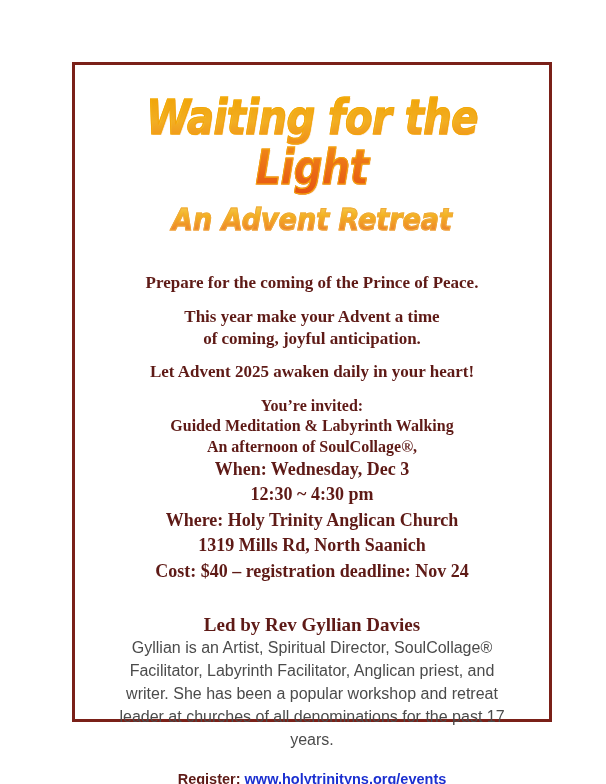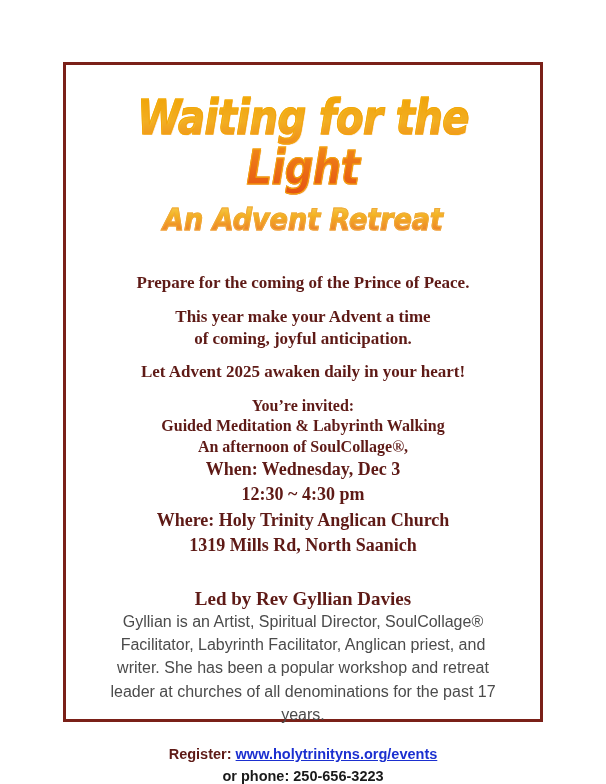--- a/index.html
+++ b/index.html
@@ -15,21 +15,21 @@
   }
   .page {
     position: relative;
     width: 606px;
     height: 784px;
     background: #ffffff;
     box-sizing: border-box;
   }
   .flyer-border {
     position: absolute;
-    left: 63px;
+    left: 72px;
     top: 62px;
     width: 480px;
     height: 660px;
     border: 3px solid #7a2018;
     box-sizing: border-box;
     background: #ffffff;
   }
   .content {
     position: absolute;
     left: 0;
@@ -165,20 +165,21 @@
         <div>You’re invited:</div>
         <div>Guided Meditation &amp; Labyrinth Walking</div>
         <div>An afternoon of SoulCollage®,</div>
       </div>
 
       <div class="details">
         <div>When: Wednesday, Dec 3</div>
         <div>12:30 ~ 4:30 pm</div>
         <div>Where: Holy Trinity Anglican Church</div>
         <div>1319 Mills Rd, North Saanich</div>
+        <div>Cost: $40 – registration deadline: Nov 24</div>
       </div>
 
       <div class="leader">Led by Rev Gyllian Davies</div>
       <div class="leader-bio">Gyllian is an Artist, Spiritual Director, SoulCollage® Facilitator, Labyrinth Facilitator, Anglican priest, and writer. She has been a popular workshop and retreat leader at churches of all denominations for the past 17 years.</div>
 
       <div class="register">
         <div>
           <span class="reg-label">Register: </span><a href="#">www.holytrinityns.org/events</a>
         </div>
         <div class="phone-line">

